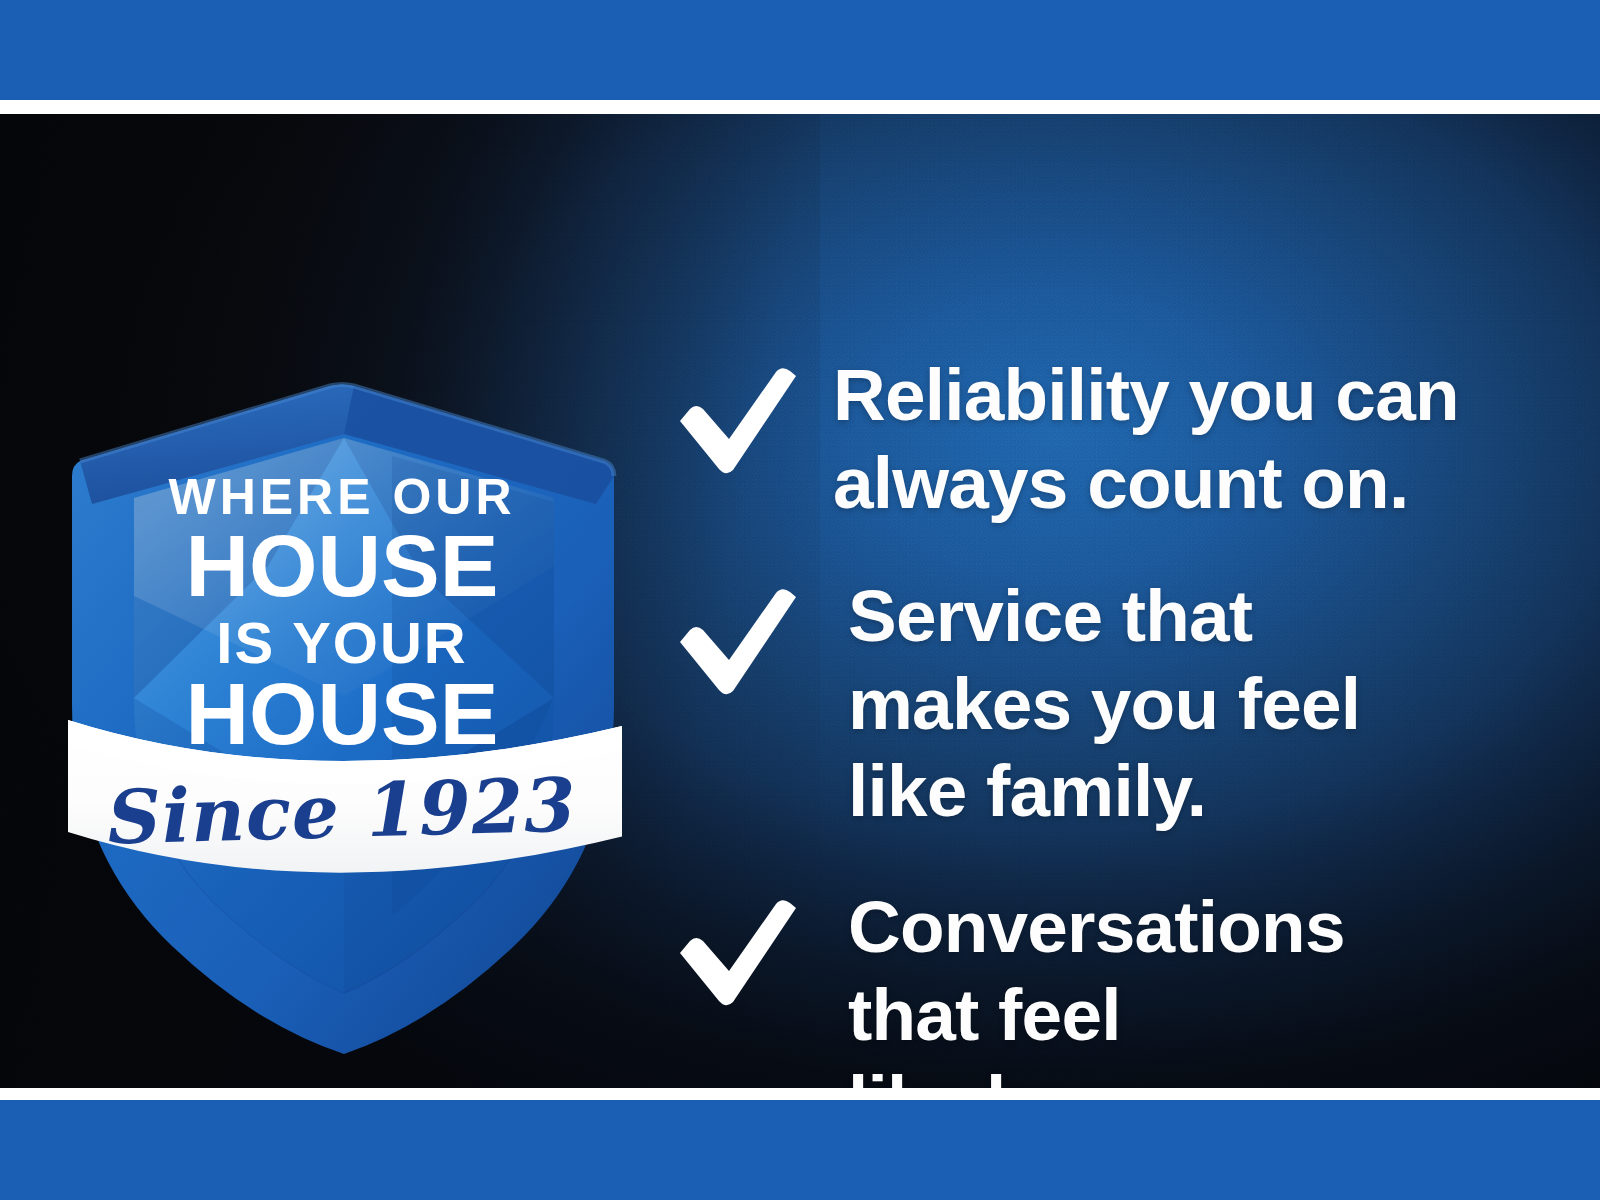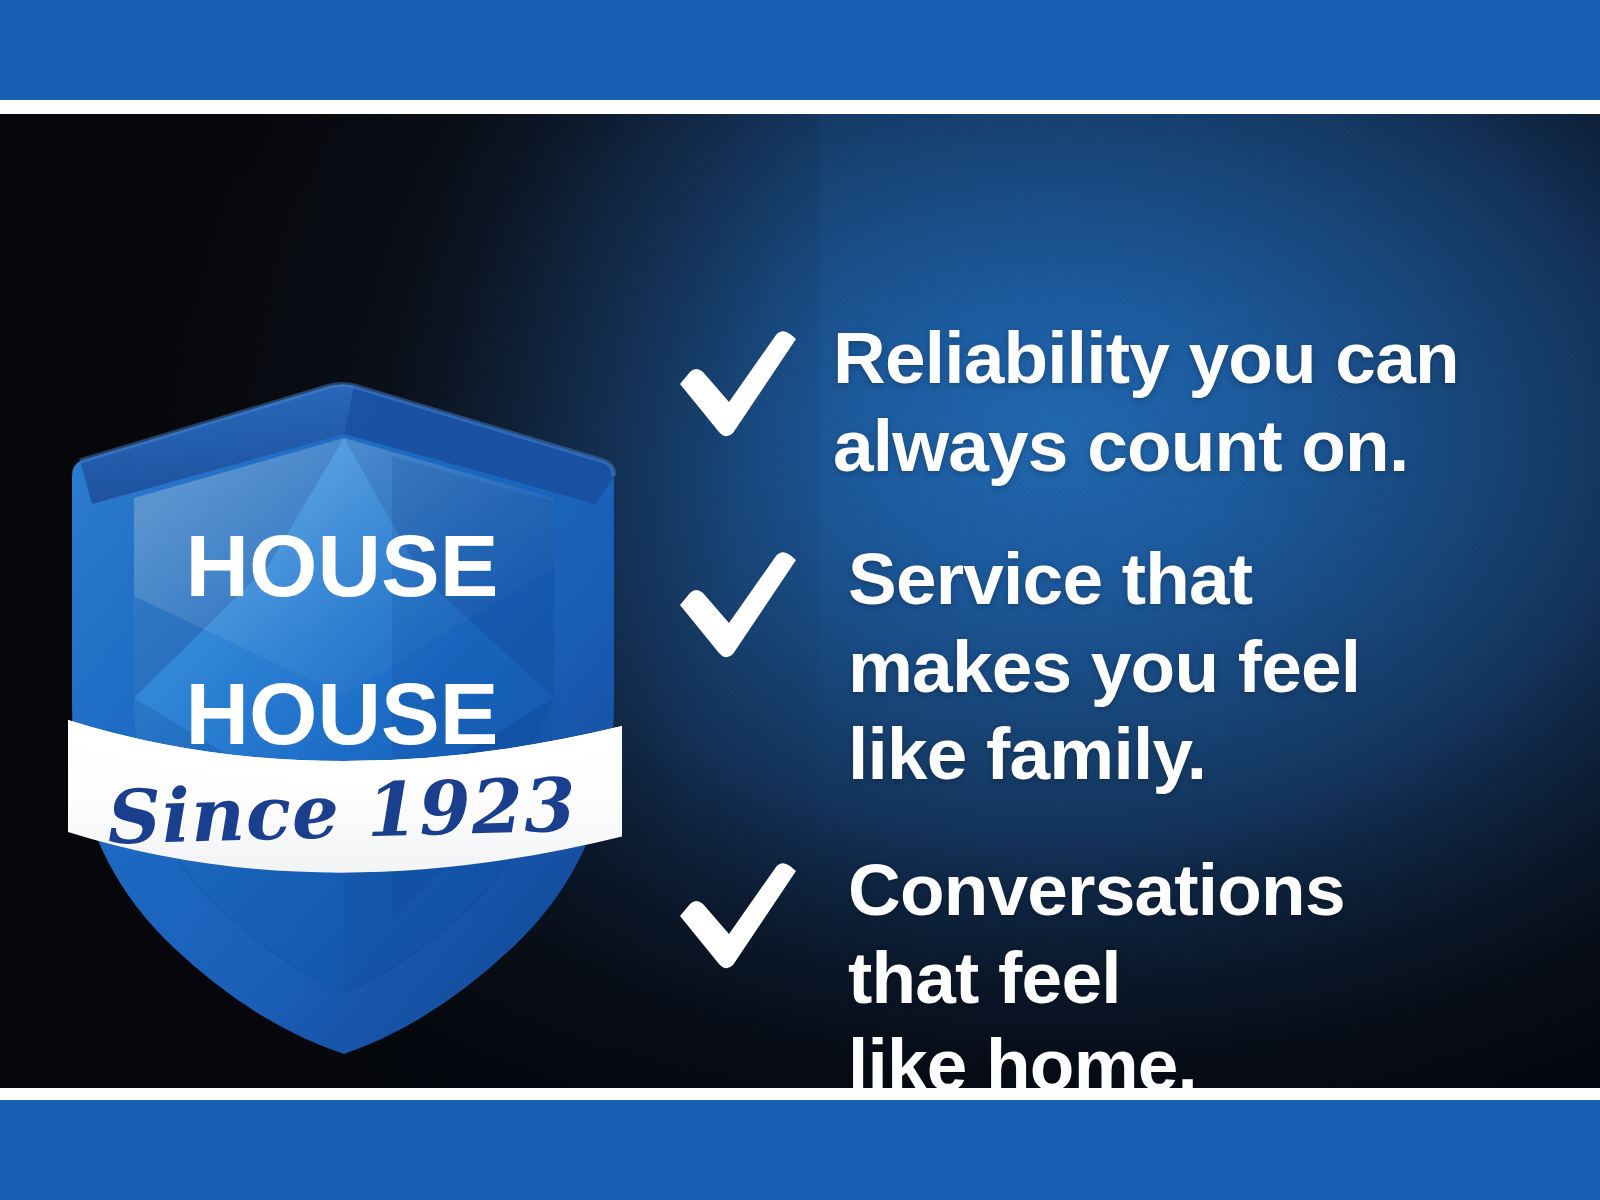--- a/index.html
+++ b/index.html
@@ -162,21 +162,21 @@
     padding-left: 161px;
     color: #fdfdfd;
     font-family: "Liberation Sans", sans-serif;
     font-weight: 700;
     font-size: 73px;
     line-height: 1.2;
     letter-spacing: -0.8px;
     white-space: pre-line;
     text-shadow: 0 2px 6px rgba(0,0,0,.25);
   }
-  .b1 .benefit-text { padding-left: 161px; }
+  .b1 .benefit-text { padding-left: 161px; margin-top: 37px; }
   .b2 { }
   .b3 { margin-top: 48px; }
   .b2 .benefit-text, .b3 .benefit-text { padding-left: 176px; }
 </style>
 </head>
 <body>
 
 <div class="banner">
 
   <div class="bar bar-top"></div>
@@ -265,21 +265,23 @@
 
         <path d="M 18 195 L 268 120 Q 280 117 292 120 L 542 195 Q 552 199 552 210" fill="none" stroke="#4a8ad4" stroke-opacity="0.45" stroke-width="5"></path>
 
         <path d="M 6 454
                  Q 280 540 614 446
                  L 614 556
                  Q 280 652 6 566 Z" fill="url(#gBanner)"></path>
         <path d="M 6 454 Q 280 540 614 446 L 614 470 Q 280 562 6 478 Z" fill="#ffffff"></path>
       </svg>
 
+      <div class="logo-text lt-1">Where Our</div>
       <div class="logo-text lt-2">House</div>
+      <div class="logo-text lt-3">Is Your</div>
       <div class="logo-text lt-4">House</div>
       <div class="logo-since">Since 1923</div>
     </div>
 
     <div class="benefits">
 
       <div class="benefit b1">
         <div class="check">
           <svg viewBox="0 0 126 112" xmlns="http://www.w3.org/2000/svg">
             <path d="M 8 56 L 18 44 Q 24 38 31 44 L 57 74 L 104 7

